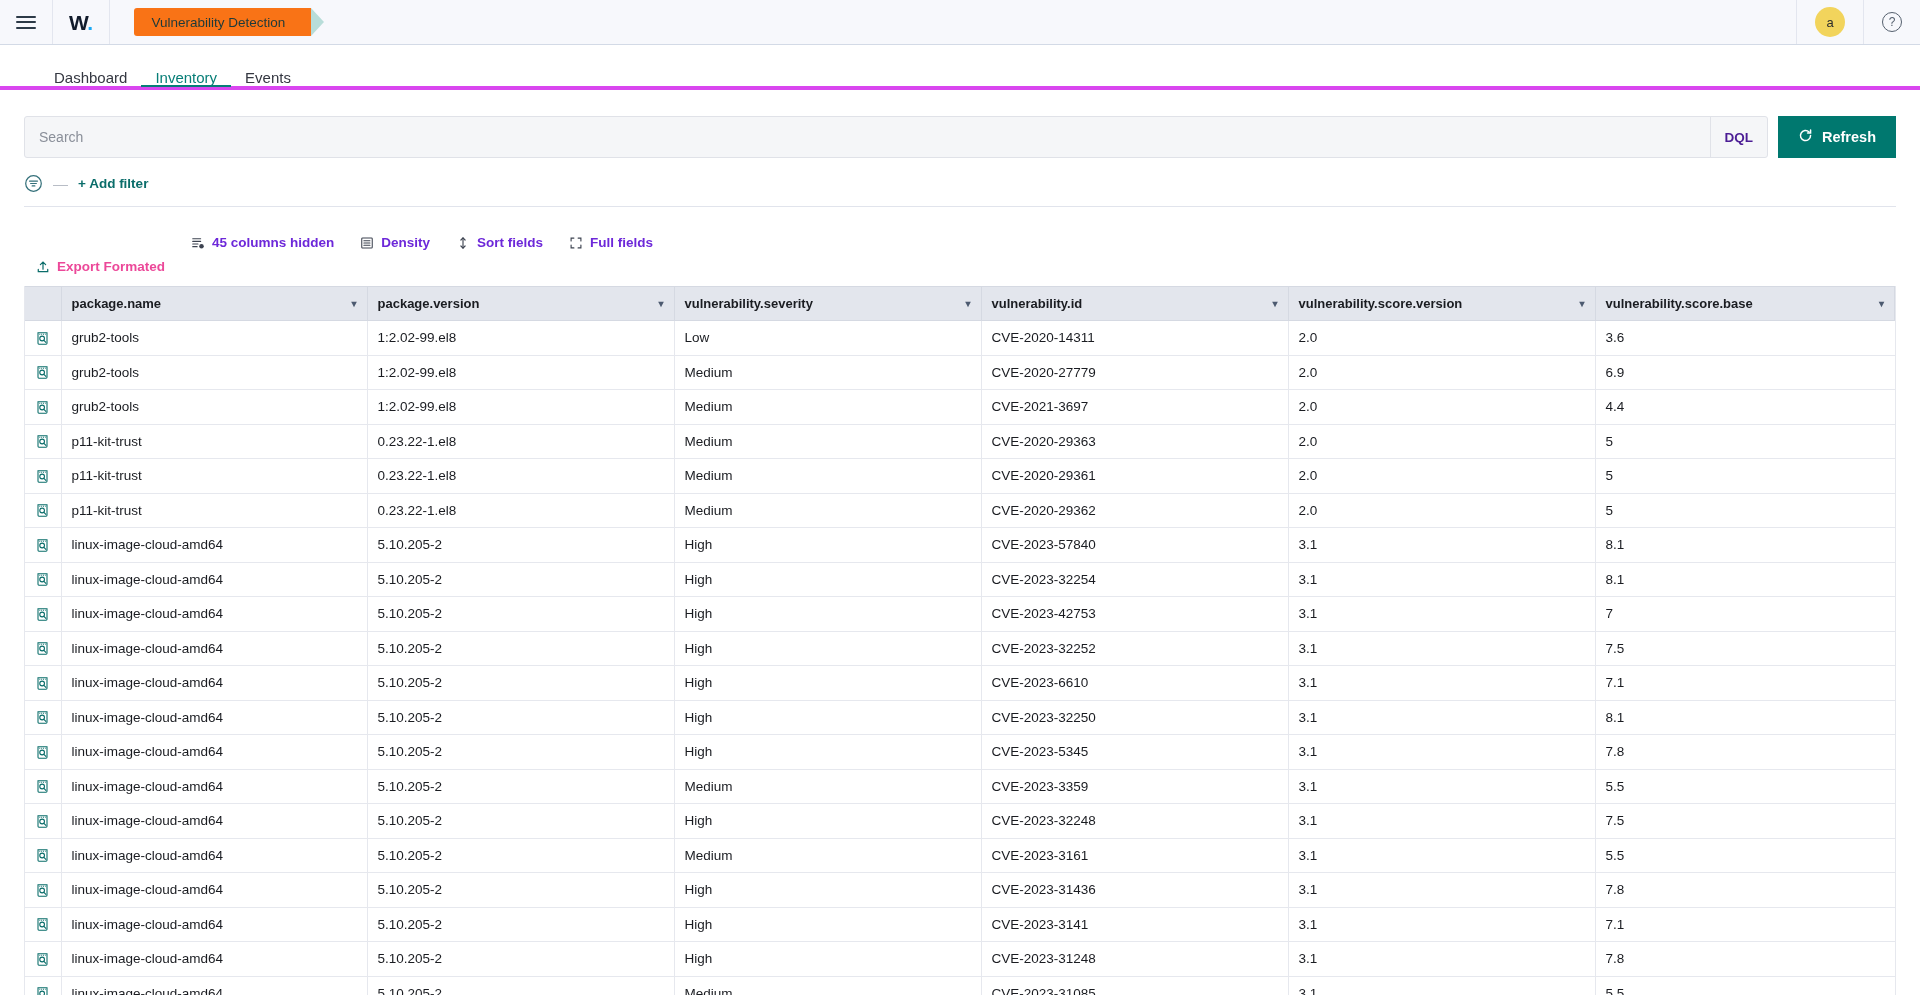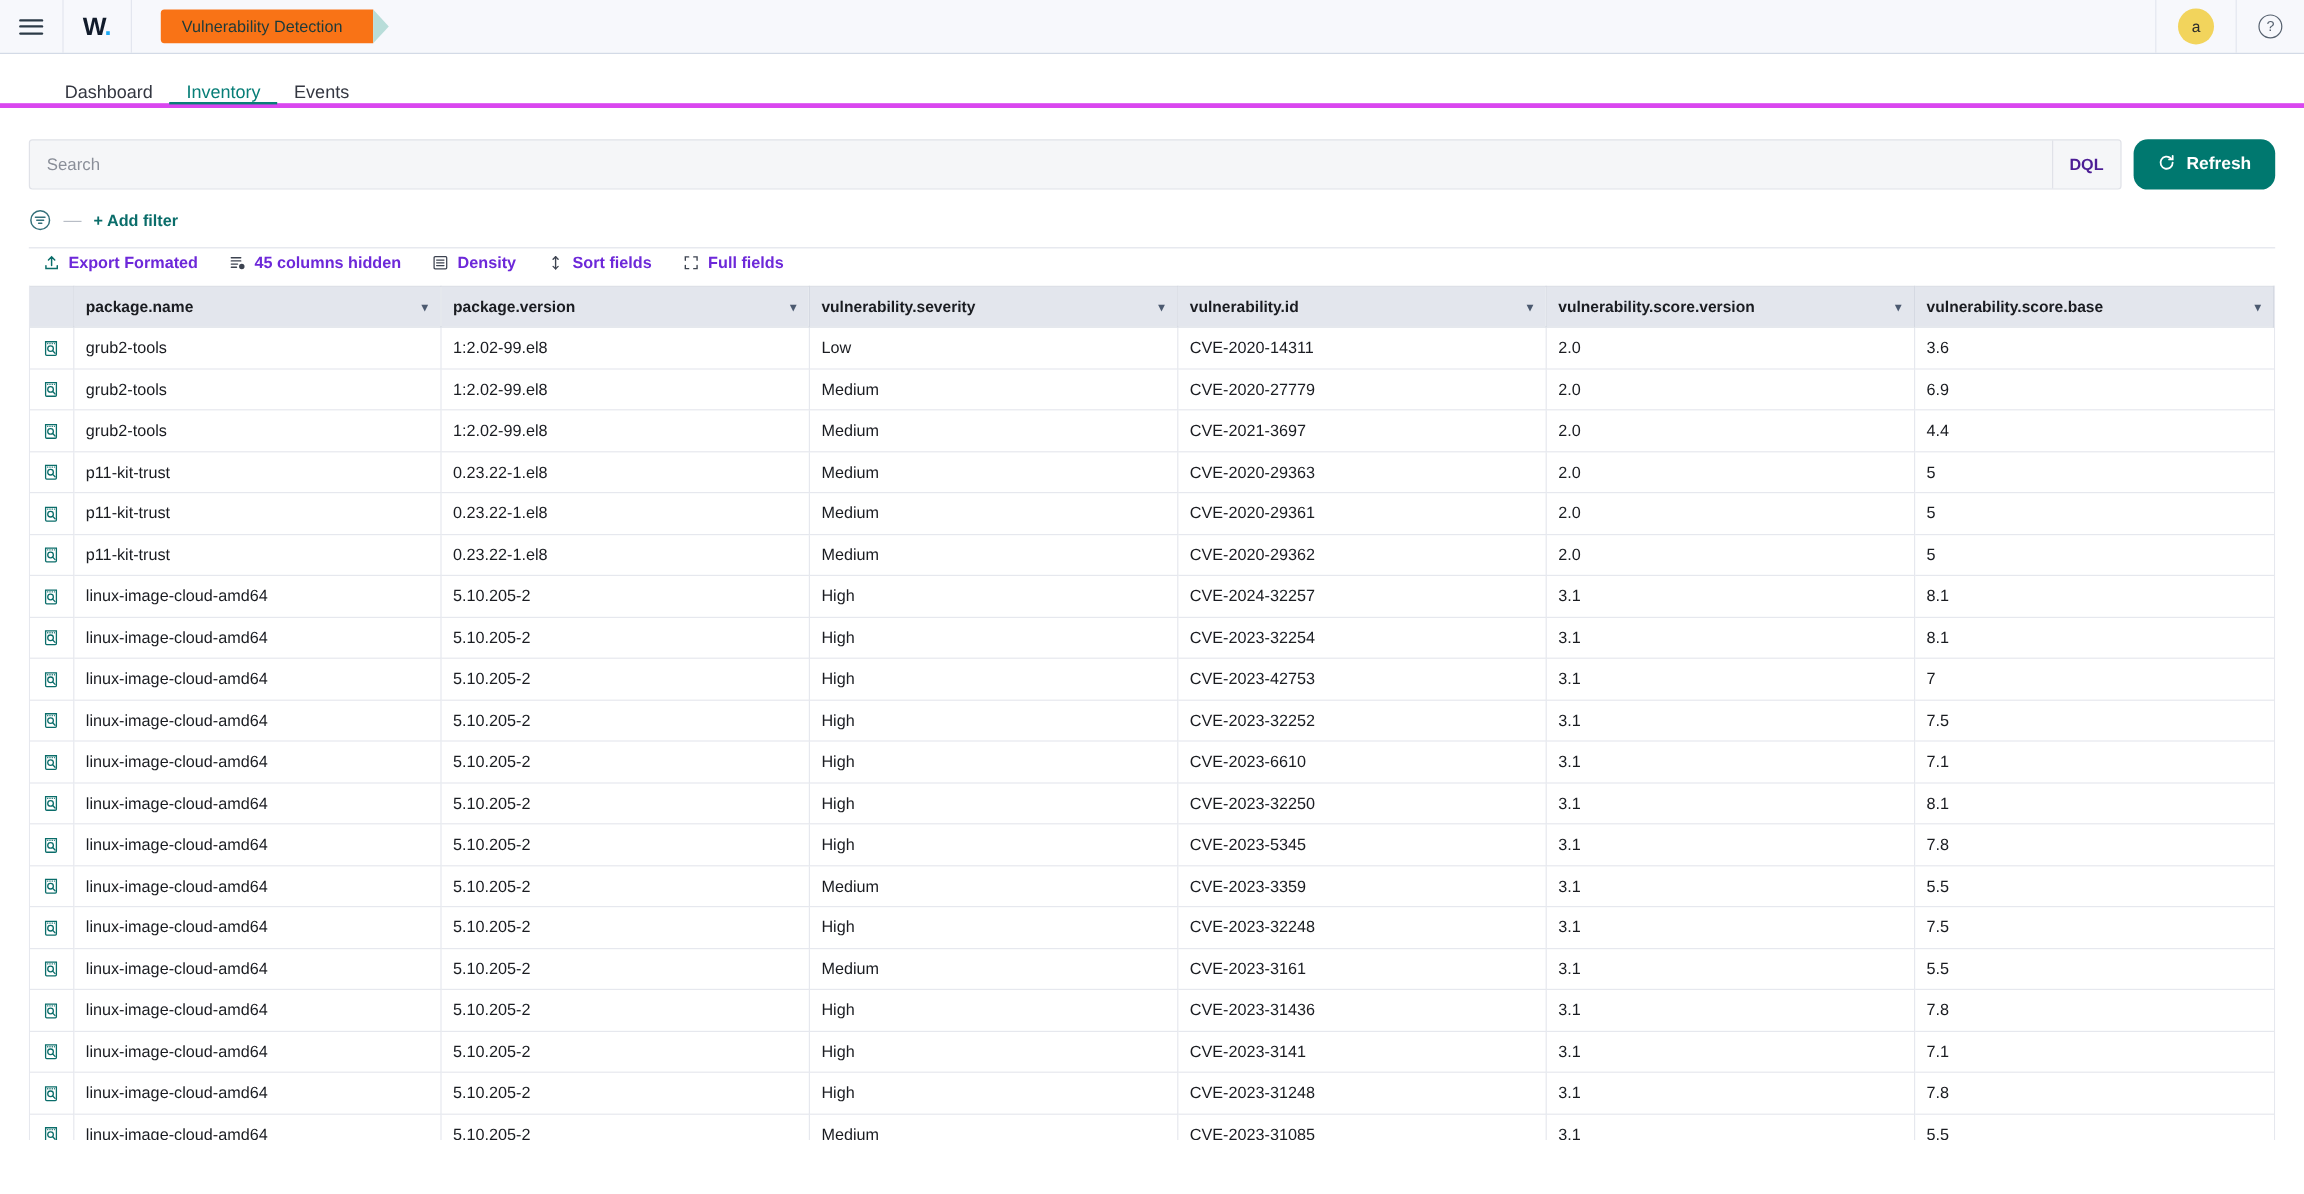--- a/index.html
+++ b/index.html
@@ -129,21 +129,21 @@
     display: flex; align-items: center;
     padding: 0 14px;
     border-left: 1px solid #e0e2e8;
     color: #4c1d95; font-size: 13.5px; font-weight: 700;
     cursor: pointer;
   }
   .refresh-btn {
     min-width: 118px;
     background: #00786f;
     color: #fff;
-    border: 0; border-radius: 12px;
+    border: 0; border-radius: 0;
     display: flex; align-items: center; justify-content: center;
     gap: 9px;
     font-size: 14.5px; font-weight: 700;
     padding: 0 20px;
     cursor: pointer;
     font-family: "Liberation Sans", sans-serif;
   }
 
   
   .filterrow {
@@ -175,21 +175,21 @@
 
   .toolbar {
     display: flex; align-items: center; gap: 26px;
     padding: 4px 12px 12px 12px;
     font-size: 13.5px;
   }
   .tb-item {
     display: flex; align-items: center; gap: 7px;
     cursor: pointer; color: #6d28d9; font-weight: 700;
   }
-  .tb-item.accent { color: #6d28d9; }
+  .tb-item.accent { color: #ec4899; margin-top: 48px; }
   .tb-ico { display: flex; align-items: center; color: #2f6f74; }
   .tb-item.plain .tb-ico { color: #3d4350; }
 
   
   .grid { width: 100%; border-collapse: collapse; table-layout: fixed; }
   .grid th {
     background: #e3e6ed;
     border: 1px solid #d5d9e2;
     border-left: 0;
     font-size: 13px;
@@ -505,21 +505,21 @@
                 <svg width="15" height="15" viewBox="0 0 16 16" fill="none" stroke="#0a6d6a" stroke-width="1.15">
                   <path d="M3.2 1.9h9.6v11.2a1 1 0 0 1-1 1H4.2a1 1 0 0 1-1-1z"></path>
                   <path d="M4.6 3.5h6.8" stroke-dasharray="1 1"></path>
                   <circle cx="7.6" cy="8" r="2.5"></circle>
                   <path d="M9.5 9.9l2.1 2.2" stroke-linecap="round"></path>
                 </svg>
               </span></td>
             <td>linux-image-cloud-amd64</td>
             <td>5.10.205-2</td>
             <td>High</td>
-            <td>CVE-2024-32257</td>
+            <td>CVE-2023-57840</td>
             <td>3.1</td>
             <td class="last">8.1</td>
           </tr>
           <tr>
             <td class="expander"><span class="doc-ico">
                 <svg width="15" height="15" viewBox="0 0 16 16" fill="none" stroke="#0a6d6a" stroke-width="1.15">
                   <path d="M3.2 1.9h9.6v11.2a1 1 0 0 1-1 1H4.2a1 1 0 0 1-1-1z"></path>
                   <path d="M4.6 3.5h6.8" stroke-dasharray="1 1"></path>
                   <circle cx="7.6" cy="8" r="2.5"></circle>
                   <path d="M9.5 9.9l2.1 2.2" stroke-linecap="round"></path>

